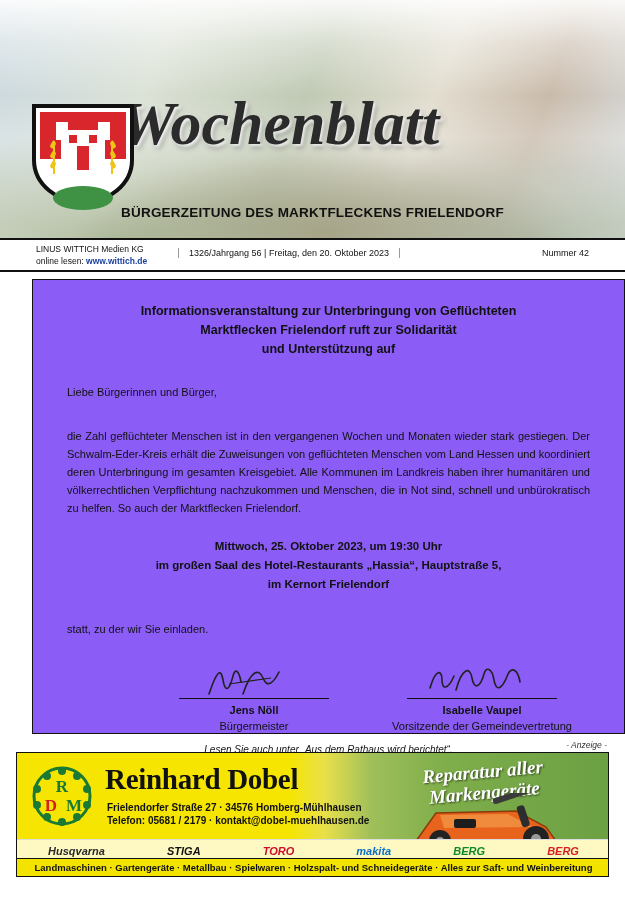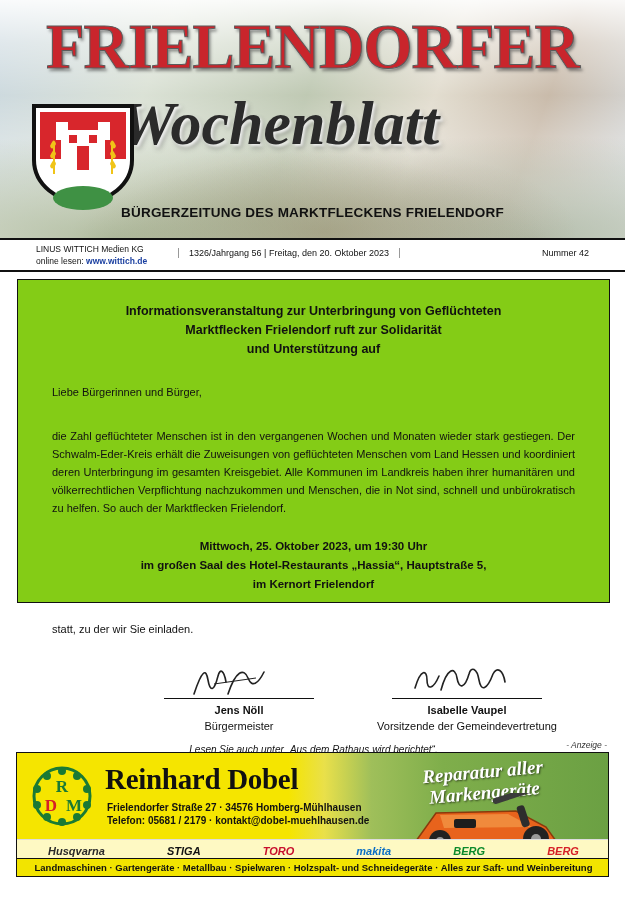--- a/index.html
+++ b/index.html
@@ -63,22 +63,22 @@
   .infobar .pub{position:absolute;left:36px;top:3px;font-size:8.5px;line-height:12px;color:#111;}
   .infobar .pub a{color:#1a3fa0;font-weight:bold;text-decoration:none;}
   .infobar .issue{
     position:absolute;left:178px;top:8px;font-size:9px;color:#111;
     border-left:1px solid #999;border-right:1px solid #999;padding:0 10px;
   }
   .infobar .num{position:absolute;right:36px;top:8px;font-size:9px;color:#111;}
 
   
   .article{
-    position:absolute;left:17px;top:279px;width:593px;height:324px;
-    border:1px solid #111;background:#84cc16;box-sizing:border-box;
+    position:absolute;left:32px;top:279px;width:593px;height:455px;
+    border:1px solid #111;background:#8b5cf6;box-sizing:border-box;
   }
   .art-inner{padding:22px 34px 0 34px;}
   .art-head{
     text-align:center;font-weight:bold;font-size:12.5px;line-height:19px;color:#111;
   }
   .art-p{
     font-size:11px;line-height:18px;color:#111;margin-top:26px;text-align:justify;
   }
   .art-p.first{margin-top:24px;text-align:left;}
   .art-center{
@@ -151,21 +151,20 @@
   }
 </style>
 </head>
 <body>
 
 <div class="page">
 
   <div class="masthead">
     <div class="mast-photo"></div>
 
-    <div class="mast-title">FRIELENDORFER</div>
     <div class="mast-script">Wochenblatt</div>
 
     <div class="crest">
       <svg width="110" height="108" viewBox="0 0 110 108">
         <path d="M6,4 L104,4 L104,58 C104,84 80,98 55,104 C30,98 6,84 6,58 Z" fill="#ffffff" stroke="#111" stroke-width="4"></path>
         <path d="M12,10 L98,10 L98,57 C98,80 77,92 55,98 C33,92 12,80 12,57 Z" fill="#d8262c"></path>
         <path d="M12,74 C25,90 40,96 55,98 C70,96 85,90 98,74 L98,57 L12,57 Z" fill="#ffffff"></path>
         <ellipse cx="55" cy="96" rx="30" ry="12" fill="#3f9144"></ellipse>
 
         <rect x="33" y="28" width="44" height="40" fill="#ffffff"></rect>

